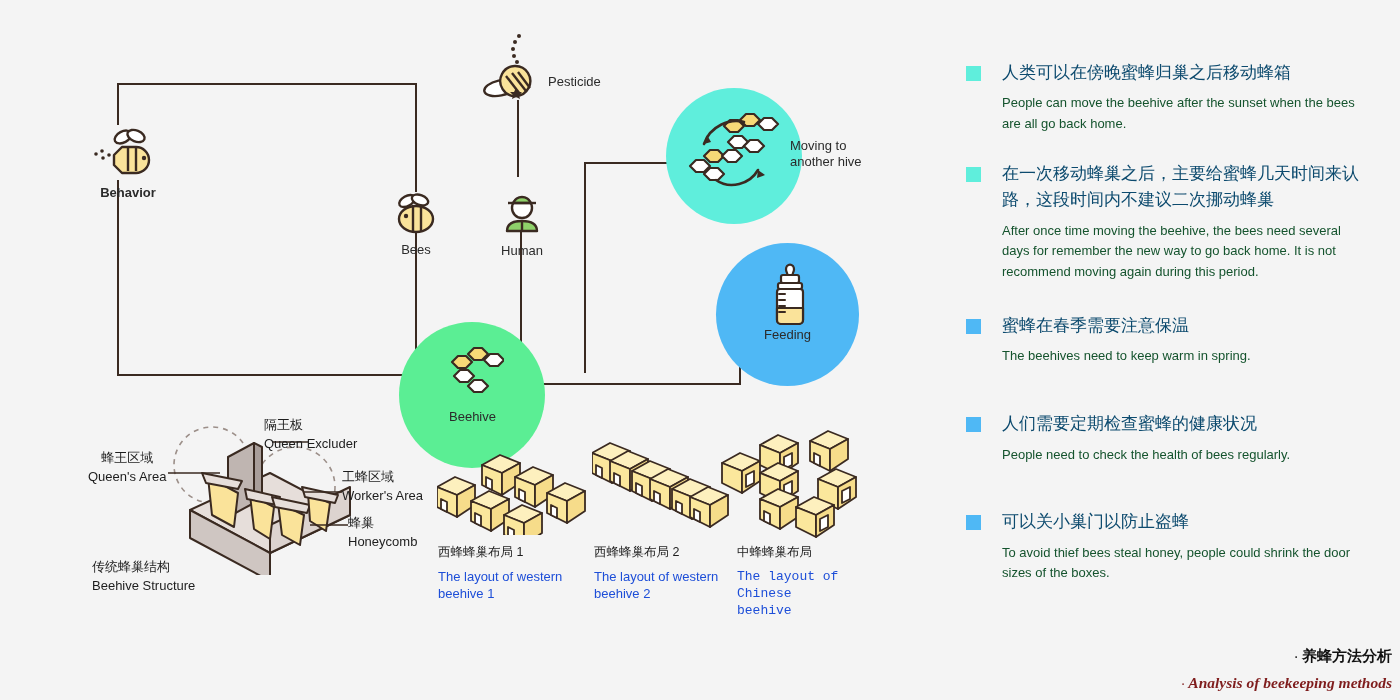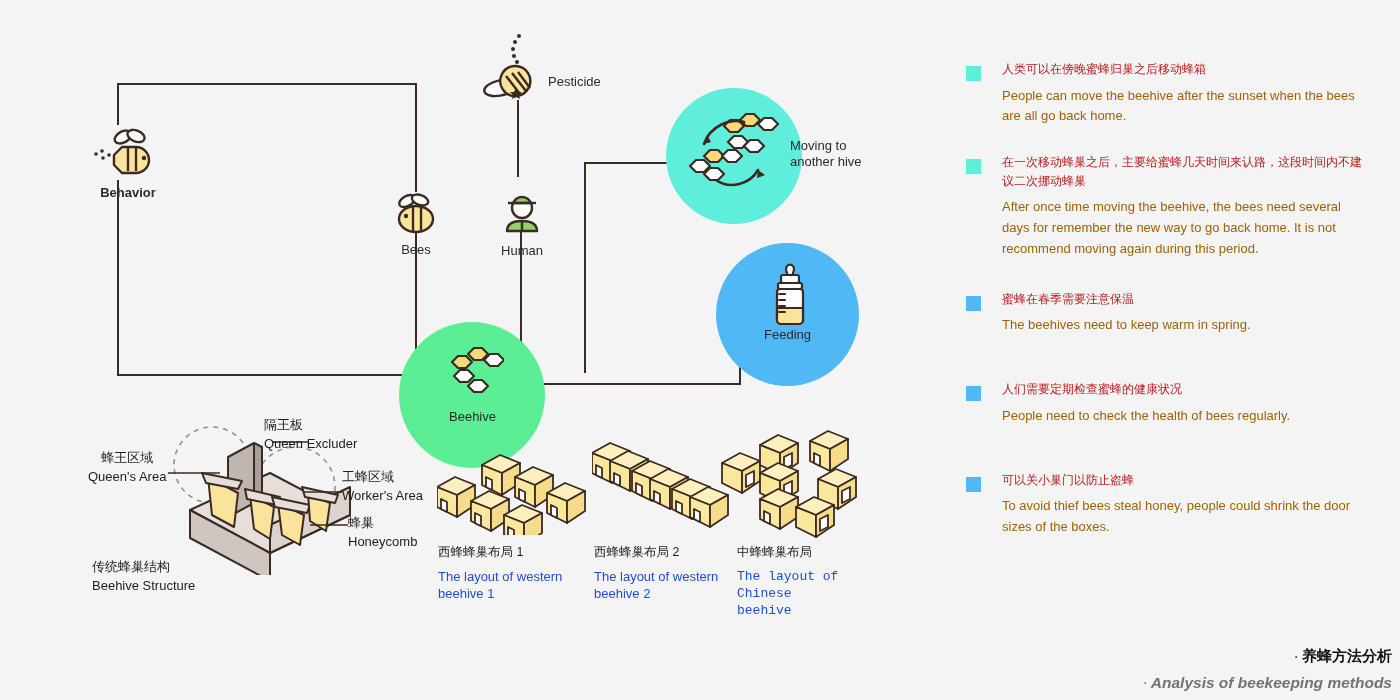--- a/index.html
+++ b/index.html
@@ -17,27 +17,27 @@
   .circle{position:absolute;border-radius:50%;display:block;}
   .circ-label{position:absolute;font-size:13px;color:#2b2b2b;line-height:1.25;}
 
   .node{position:absolute;text-align:center;}
   .node .cap{font-size:13px;color:#2b2b2b;margin-top:4px;display:block;}
 
   
   .legend{position:absolute;left:966px;top:60px;width:400px;}
   .legend-item{position:relative;margin-bottom:26px;padding-left:36px;}
   .bullet{position:absolute;left:0;top:6px;width:15px;height:15px;}
-  .lg-cn{font-size:12px;line-height:1.55;color:#b91c1c;margin:0 0 7px 0;}
-  .lg-en{font-size:13px;line-height:1.6;color:#a16207;margin:0;}
+  .lg-cn{font-size:17px;line-height:1.55;color:#0c4a6e;margin:0 0 7px 0;}
+  .lg-en{font-size:13px;line-height:1.6;color:#14532d;margin:0;}
 
   
   .title-block{position:absolute;right:8px;bottom:8px;text-align:right;}
   .title-cn{font-size:15px;font-weight:bold;color:#111;margin-bottom:8px;}
-  .title-en{font-size:15.5px;font-style:italic;font-weight:bold;color:#737373;}
+  .title-en{font-size:15.5px;font-style:italic;font-weight:bold;color:#7f1d1d;font-family:Liberation Serif, serif;}
   .dot-mark{font-size:10px;vertical-align:middle;margin-right:4px;}
 
   
   .cap-cn{font-size:13px;color:#1d1d1d;line-height:1.5;}
   .cap-en{font-size:13px;color:#1d1d1d;line-height:1.35;}
   .lead-cn{font-size:12.5px;color:#1d1d1d;line-height:1.45;}
   .lead-en{font-size:13px;color:#1d4ed8;line-height:1.3;}
 </style>
 </head>
 <body>

